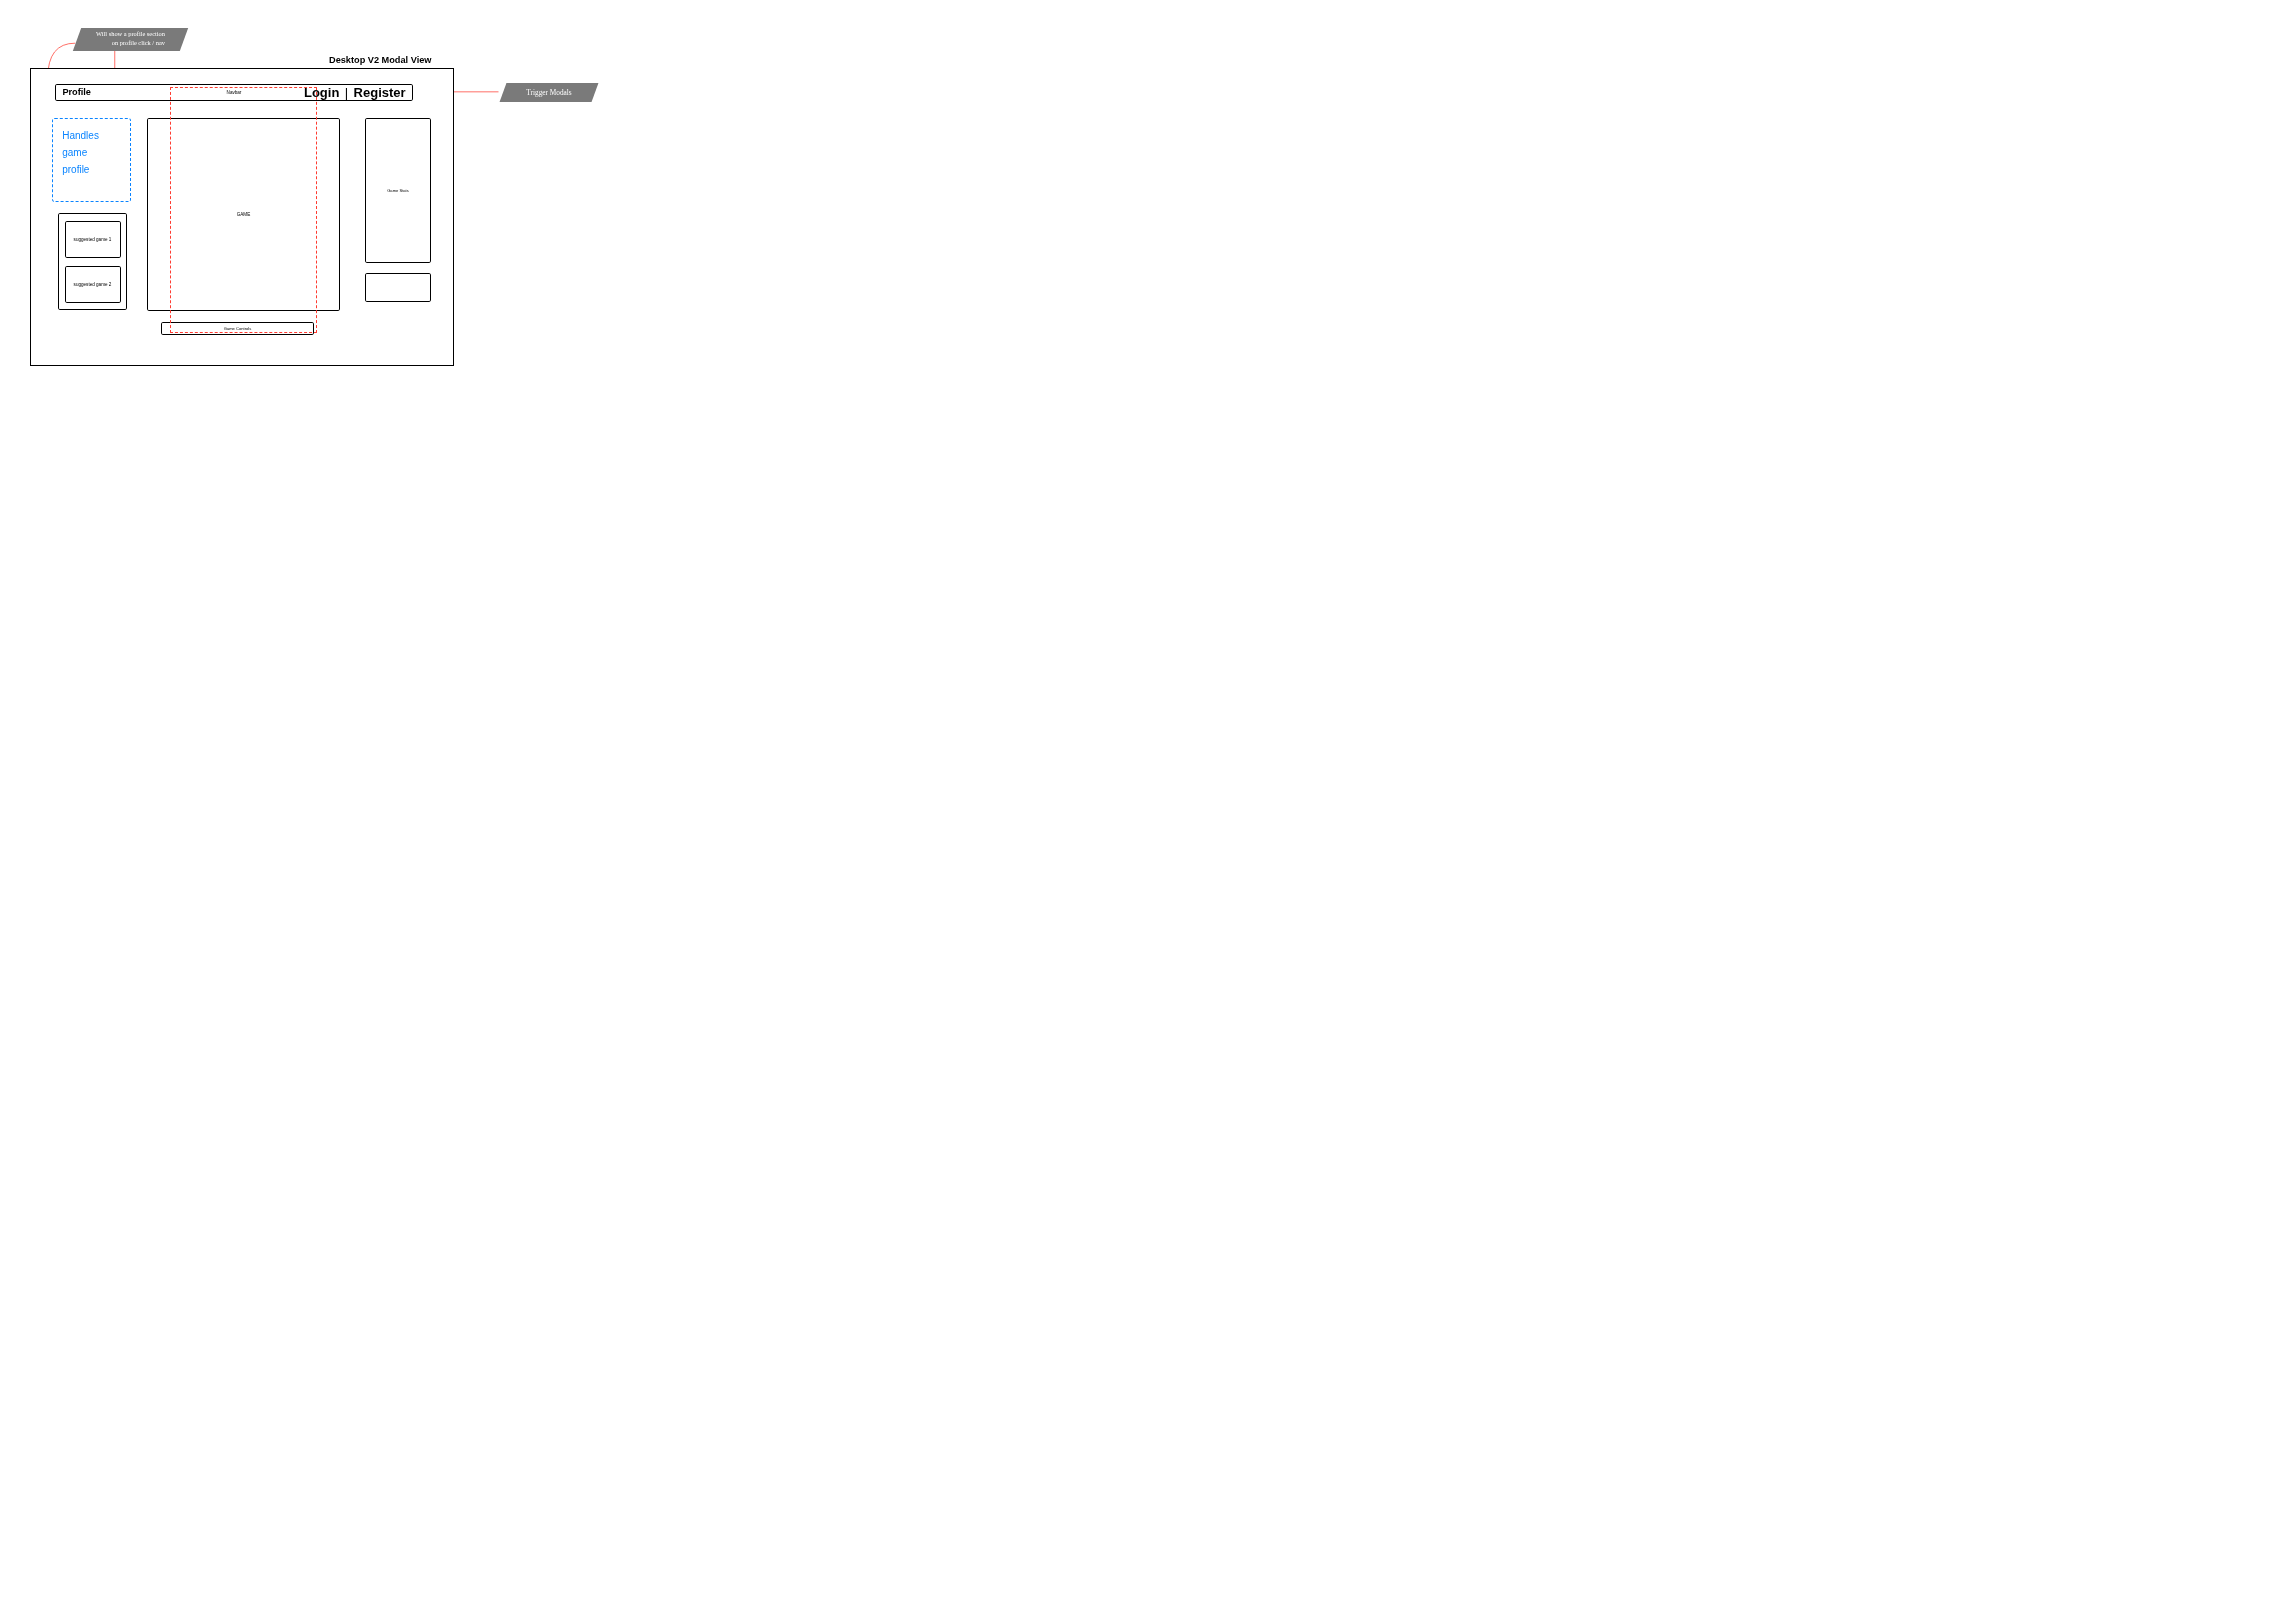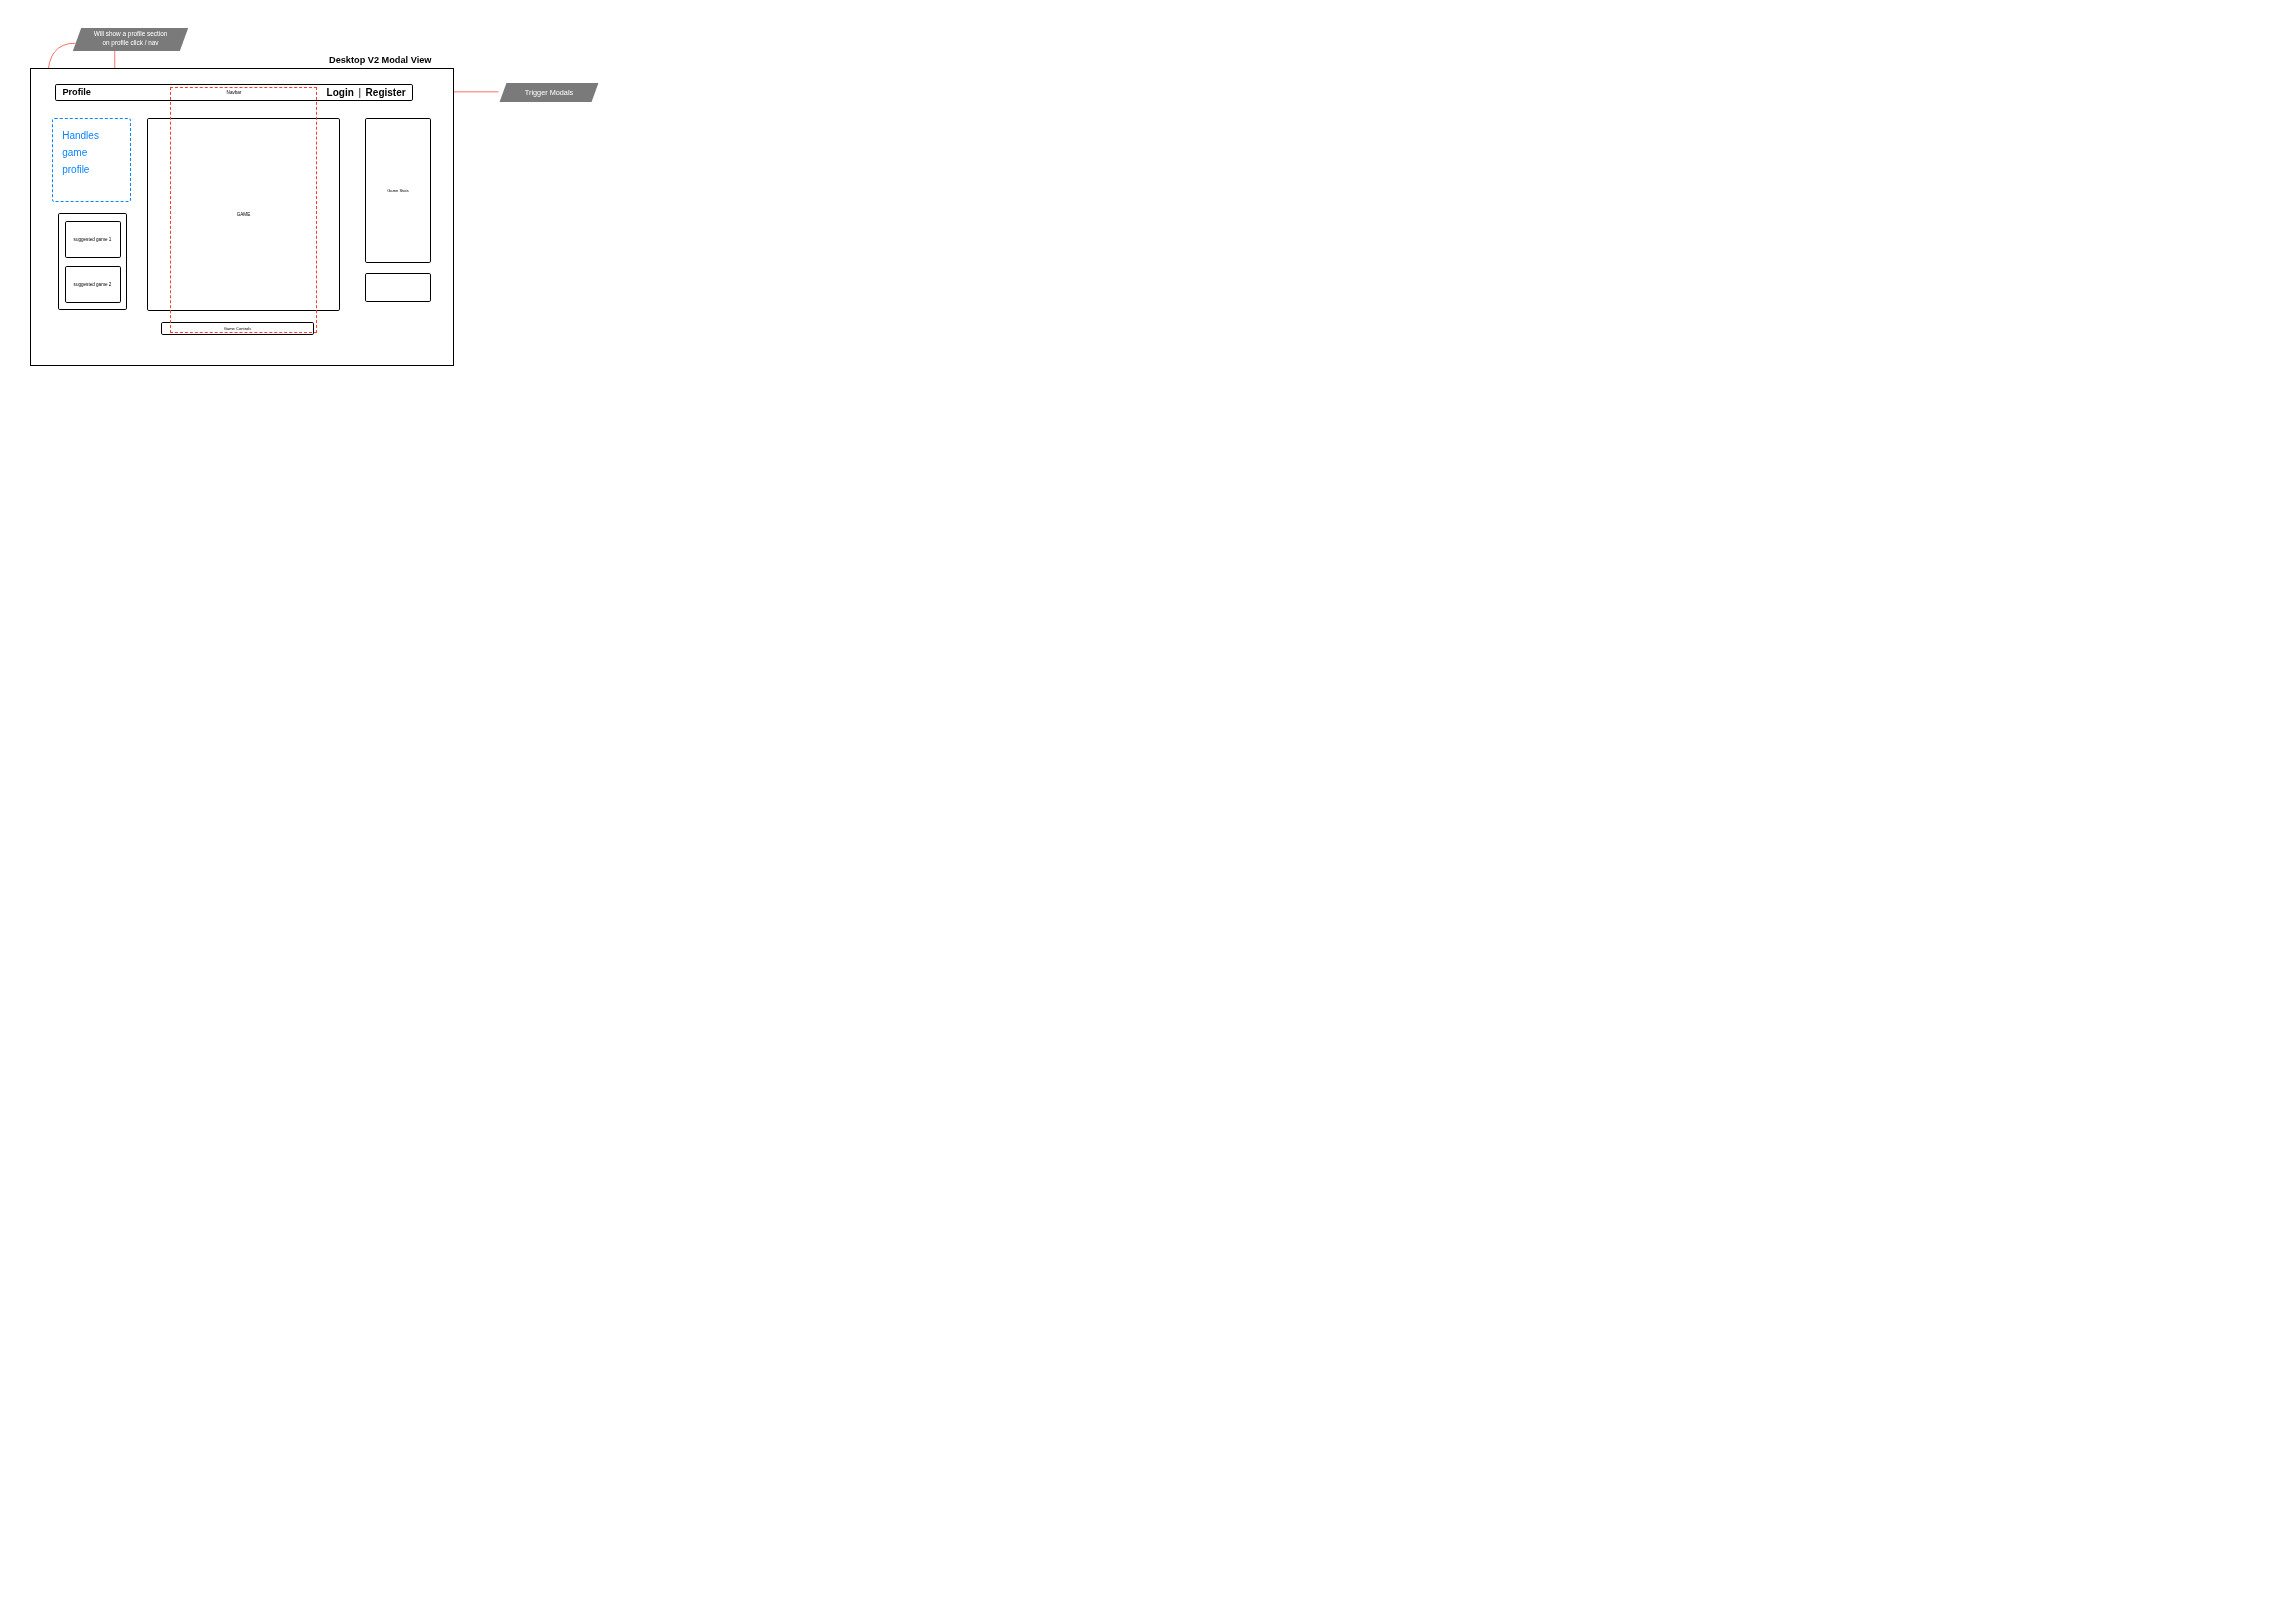--- a/index.html
+++ b/index.html
@@ -14,26 +14,27 @@
     width: 661px;
     height: 404px;
   }
 
   
   .parallelogram {
     position: absolute;
     color: #fff;
     font-size: 6.4px;
     line-height: 1.35;
-    text-align: center;
+    text-align: right;
     display: flex;
     align-items: center;
     justify-content: center;
     padding: 0 6.4px;
     box-sizing: border-box;
+    font-family: Liberation Serif, serif;
   }
   .parallelogram .skewbg {
     position: absolute;
     inset: 0;
     background: #7a7a7a;
     transform: skewX(-20deg);
   }
   .parallelogram .pg-text {
     position: relative;
     white-space: pre-line;
@@ -90,21 +91,21 @@
     left: 50%;
     top: 50%;
     transform: translate(-50%, -50%);
     font-size: 4.6px;
   }
   .nav-right {
     position: absolute;
     right: 6.4px;
     top: 50%;
     transform: translateY(-50%);
-    font-size: 10px;
+    font-size: 13px;
     font-weight: 600;
     white-space: nowrap;
   }
   .nav-sep { padding: 0 1.8px; font-weight: 400; }
 
   
   .dashed-blue {
     position: absolute;
     border: 0.9px dashed #0a84ff;
     border-radius: 2.8px;

